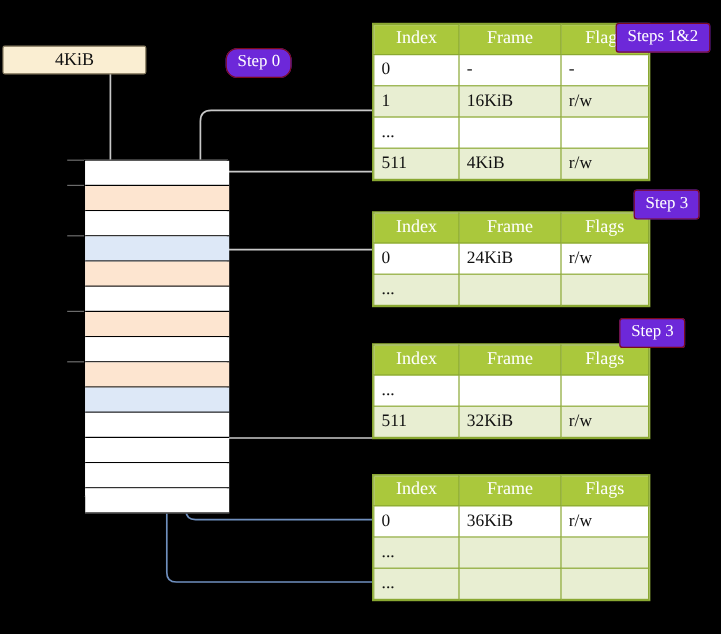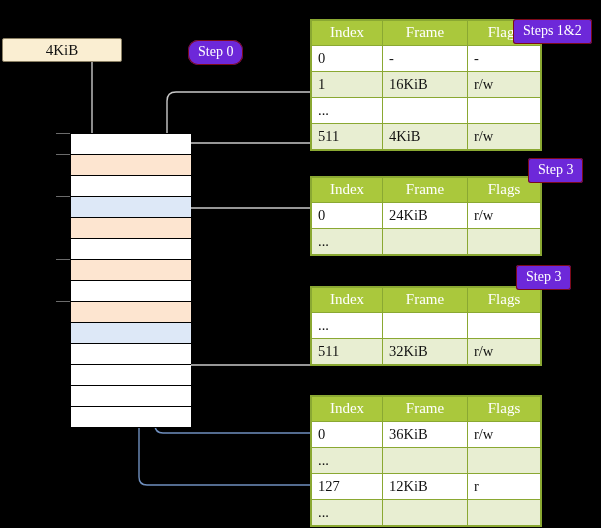--- a/index.html
+++ b/index.html
@@ -271,25 +271,20 @@
           <tr class="odd">
             <td class="col-i">0</td>
             <td class="col-f">36KiB</td>
             <td class="col-g">r/w</td>
           </tr>
           <tr class="even">
             <td class="col-i">...</td>
             <td class="col-f"></td>
             <td class="col-g"></td>
           </tr>
-          <tr class="odd">
-            <td class="col-i">127</td>
-            <td class="col-f">12KiB</td>
-            <td class="col-g">r</td>
-          </tr>
           <tr class="even">
             <td class="col-i">...</td>
             <td class="col-f"></td>
             <td class="col-g"></td>
           </tr>
         </tbody>
       </table>
     </div>
 
   <div id="badges-host">

